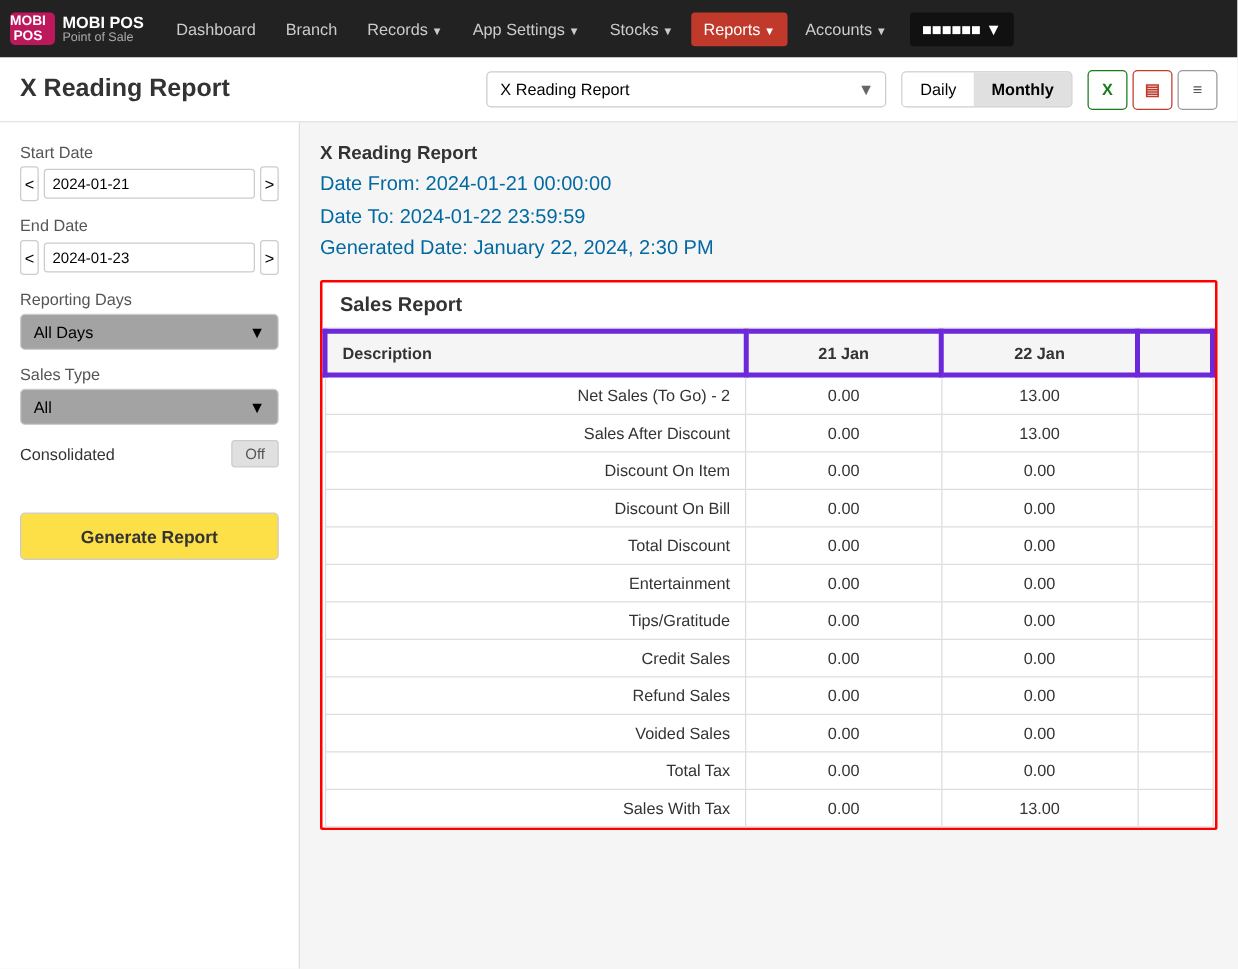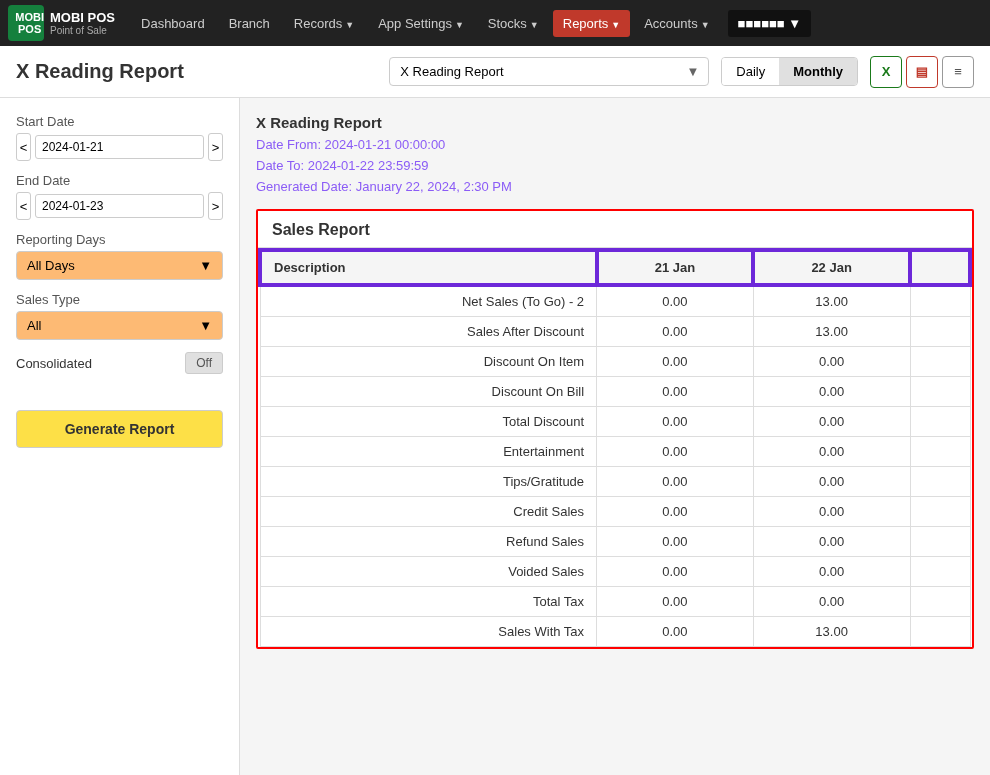--- a/index.html
+++ b/index.html
@@ -1,21 +1,21 @@
 <!DOCTYPE html>
 <html><head>
   <meta charset="utf-8">
   <style>
     * { box-sizing: border-box; margin: 0; padding: 0; }
     body { font-family: Arial, sans-serif; font-size: 13px; background: #f5f5f5; color: #333; width: 990px; height: 775px; overflow: hidden; }
 
     
     .navbar { background: #222; display: flex; align-items: center; height: 46px; padding: 0 8px; gap: 4px; }
     .navbar .logo-area { display: flex; align-items: center; gap: 6px; margin-right: 12px; }
-    .navbar .logo-box { background: #15803d; width: 36px; height: 36px; border-radius: 4px; display: flex; align-items: center; justify-content: flex-end; }
+    .navbar .logo-box { background: #be185d; width: 36px; height: 26px; border-radius: 4px; display: flex; align-items: center; justify-content: flex-start; }
     .navbar .logo-box span { color: white; font-weight: bold; font-size: 11px; line-height: 1.1; text-align: center; }
     .navbar .logo-text { color: white; font-size: 13px; font-weight: bold; line-height: 1.2; }
     .navbar .logo-sub { color: #aaa; font-size: 10px; }
     .nav-item { color: #ccc; padding: 6px 10px; cursor: pointer; border-radius: 3px; font-size: 13px; }
     .nav-item.active { background: #c0392b; color: white; }
     .nav-item .arrow { font-size: 9px; margin-left: 3px; }
     .nav-user { background: #111; color: white; padding: 6px 10px; border-radius: 3px; margin-left: 4px; }
 
     
     .page-header { background: white; display: flex; align-items: center; padding: 8px 16px; border-bottom: 1px solid #ddd; height: 52px; gap: 12px; }
@@ -35,31 +35,31 @@
     
     .content { display: flex; height: calc(775px - 46px - 52px); }
 
     
     .sidebar { width: 240px; background: white; border-right: 1px solid #ddd; padding: 16px; flex-shrink: 0; }
     .field-label { font-size: 13px; color: #555; margin-bottom: 4px; margin-top: 12px; }
     .field-label:first-child { margin-top: 0; }
     .date-row { display: flex; align-items: center; gap: 4px; }
     .date-nav-btn { width: 26px; height: 28px; border: 1px solid #ccc; background: white; border-radius: 3px; cursor: pointer; font-size: 13px; display: flex; align-items: center; justify-content: center; }
     .date-input { flex: 1; border: 1px solid #ccc; border-radius: 3px; padding: 4px 6px; font-size: 12px; text-align: left; background: white; }
-    .dropdown-btn { width: 100%; border: 1px solid #ccc; background: #fdba74; border-radius: 4px; padding: 6px 10px; text-align: left; cursor: pointer; font-size: 13px; display: flex; justify-content: space-between; align-items: center; margin-top: 4px; }
+    .dropdown-btn { width: 100%; border: 1px solid #ccc; background: #a3a3a3; border-radius: 4px; padding: 6px 10px; text-align: left; cursor: pointer; font-size: 13px; display: flex; justify-content: space-between; align-items: center; margin-top: 4px; }
     .consolidated-row { display: flex; align-items: center; justify-content: space-between; margin-top: 12px; }
     .consolidated-label { font-size: 13px; }
     .toggle-off { background: #e0e0e0; color: #555; border: 1px solid #ccc; border-radius: 3px; padding: 3px 10px; font-size: 12px; cursor: pointer; }
     .generate-btn { width: 100%; margin-top: 36px; padding: 10px; background: #fde047; border: 1px solid #ccc; border-radius: 4px; cursor: pointer; font-size: 14px; font-weight: bold; color: #333; }
 
     
     .main-report { flex: 1; overflow-y: auto; padding: 16px; }
     .report-meta { margin-bottom: 12px; }
     .report-meta h2 { font-size: 15px; font-weight: bold; margin-bottom: 4px; }
-    .report-meta p { font-size: 13px; color: #8b5cf6; line-height: 1.6; }
+    .report-meta p { font-size: 16px; color: #0369a1; line-height: 1.6; }
 
     
     .sales-report-box { border: 2px solid red; border-radius: 2px; background: white; }
     .sales-report-title { font-size: 16px; font-weight: bold; padding: 10px 14px 8px 14px; border-bottom: 1px solid #ddd; }
     table { width: 100%; border-collapse: collapse; }
     th { background: #f5f5f5; font-weight: bold; text-align: center; padding: 8px 12px; border: 4px solid #6d28d9; font-size: 13px; }
     th.desc-col { text-align: left; }
     td { padding: 7px 12px; border: 1px solid #ddd; font-size: 13px; }
     td.desc-cell { text-align: right; }
     td.val-cell { text-align: center; }

